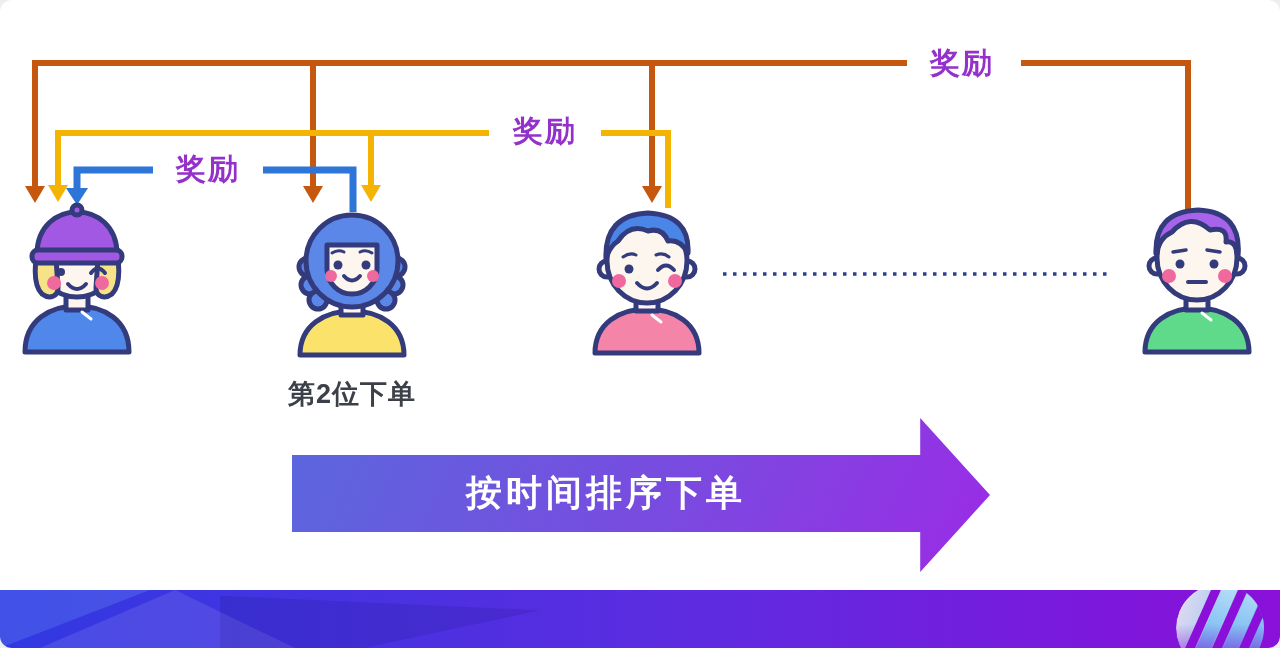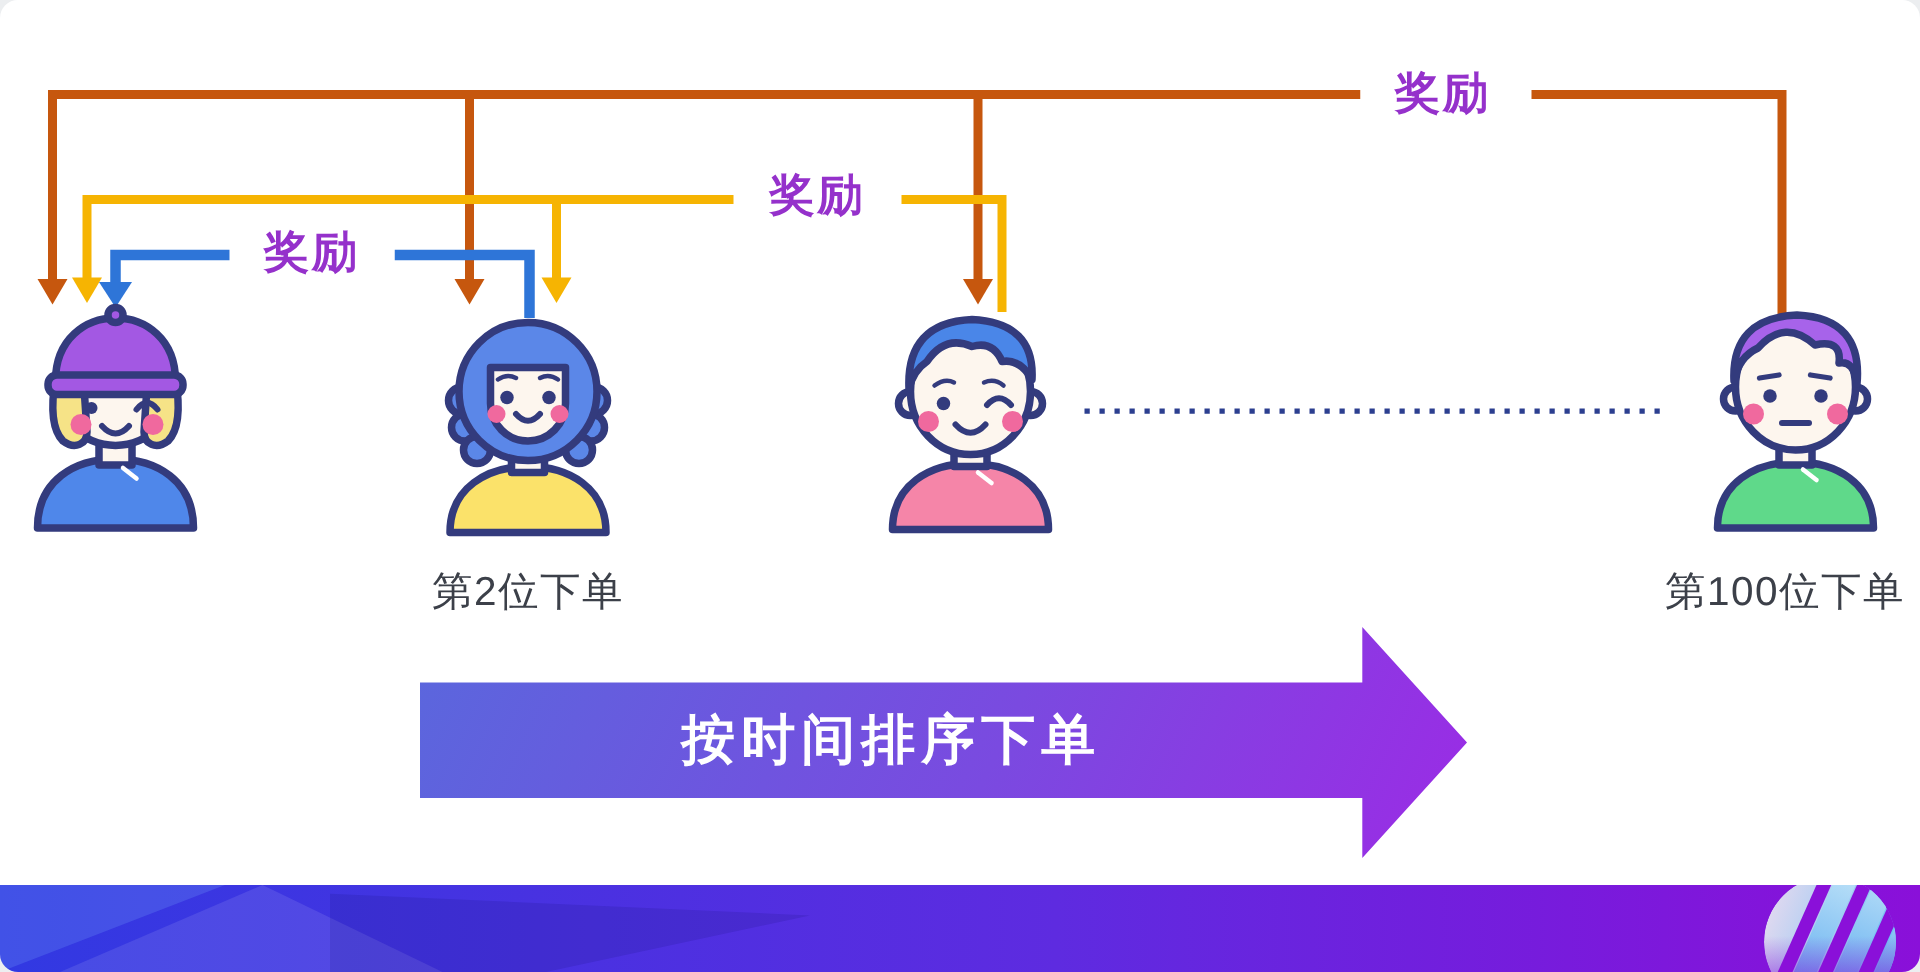--- a/index.html
+++ b/index.html
@@ -31,24 +31,24 @@
   .reward-label.lv3{left:153px;top:152px;}
   .avatar{position:absolute;width:130px;height:152px;}
   .avatar svg{display:block;width:100%;height:100%;overflow:visible;}
   .avatar.a1{left:12px;top:200px;}
   .avatar.a2{left:287px;top:203px;}
   .avatar.a3{left:582px;top:201px;}
   .avatar.a4{left:1132px;top:200px;}
   .buyer-label{position:absolute;top:378px;height:32px;text-align:center;
     font-size:27px;color:var(--label-text);letter-spacing:1px;line-height:32px;}
   .buyer-label.b1{left:0px;width:160px;}
-  .buyer-label.b2{left:272px;width:160px;}
+  .buyer-label.b2{left:272px;width:160px;font-weight:bold;}
   .buyer-label.b3{left:567px;width:160px;}
   .buyer-label.b4{left:1100px;width:180px;}
-  .timeline-arrow{position:absolute;left:280px;top:418px;width:698px;height:154px;
+  .timeline-arrow{position:absolute;left:292px;top:418px;width:698px;height:154px;
     background:linear-gradient(115deg,var(--timeline-start) 0%,#7a4ae0 55%,var(--timeline-end) 100%);
     clip-path:polygon(0% 24%,90% 24%,90% 0%,100% 50%,90% 100%,90% 74%,0% 74%);text-decoration:underline;}
   .timeline-label{position:absolute;left:0;top:24%;width:90%;height:50%;
     display:flex;align-items:center;justify-content:center;
     color:#ffffff;font-size:36px;font-weight:bold;letter-spacing:4px;}
   .footer-bar{position:absolute;left:0;bottom:0;width:1280px;height:58px;
     background:linear-gradient(90deg,var(--footer-start) 0%,#5e2be0 55%,var(--footer-end) 100%);
     overflow:hidden;}
   .facet{position:absolute;top:0;height:100%;}
   .facet.f1{left:0;width:150px;background:rgba(140,200,255,0.18);
@@ -178,21 +178,20 @@
       <path d="M41 52 l13 -2" stroke="#333b7d" stroke-width="3.5" stroke-linecap="round"></path>
       <path d="M75 50 l13 2" stroke="#333b7d" stroke-width="3.5" stroke-linecap="round"></path>
       <circle cx="37" cy="76" r="7" style="fill:var(--cheek)"></circle>
       <circle cx="93" cy="76" r="7" style="fill:var(--cheek)"></circle>
       <path d="M56 82 h18" stroke="#333b7d" stroke-width="4" stroke-linecap="round"></path>
       <path d="M70 113 l9 7" stroke="#ffffff" stroke-width="3" stroke-linecap="round"></path>
     </svg>
   </div>
 
   <div class="buyer-label b2">第2位下单</div>
-  <div class="buyer-label b4">第100位下单</div>
 
   <div class="timeline-arrow">
     <div class="timeline-label">按时间排序下单</div>
   </div>
 
   <div class="footer-bar">
     <div class="facet f1"></div>
     <div class="facet f2"></div>
     <div class="facet f3"></div>
     <svg class="brand-logo" viewBox="0 0 96 96">

